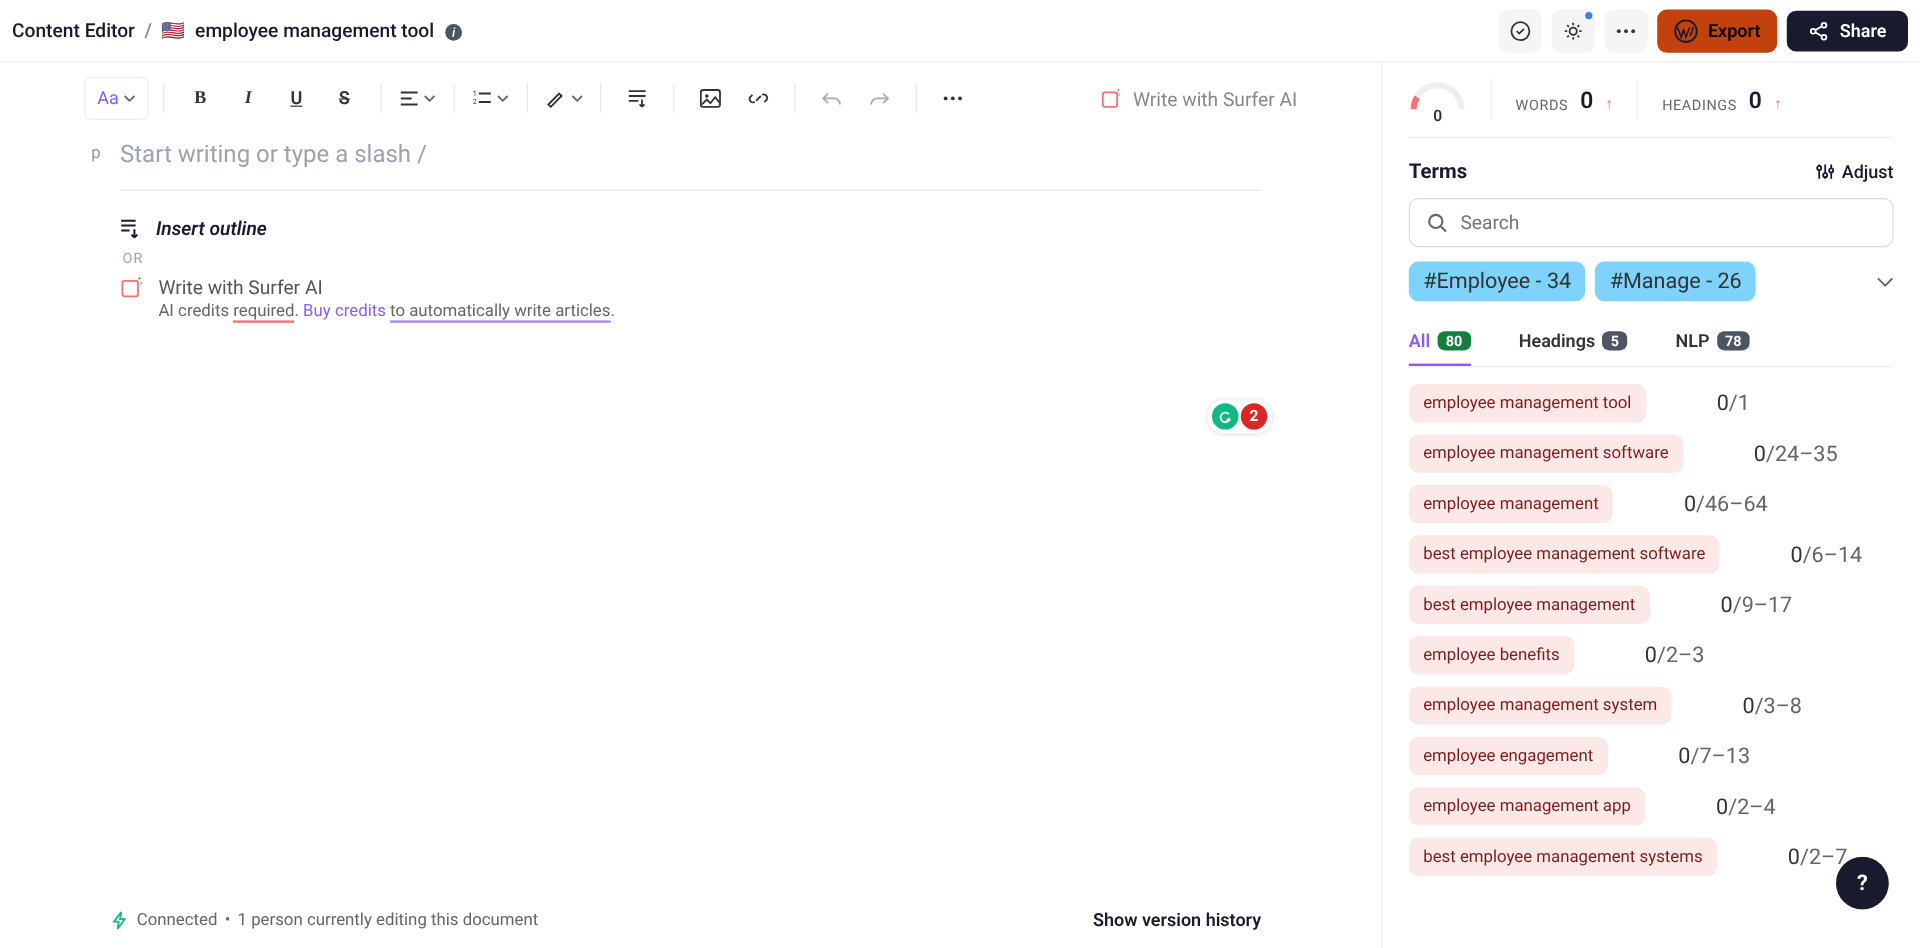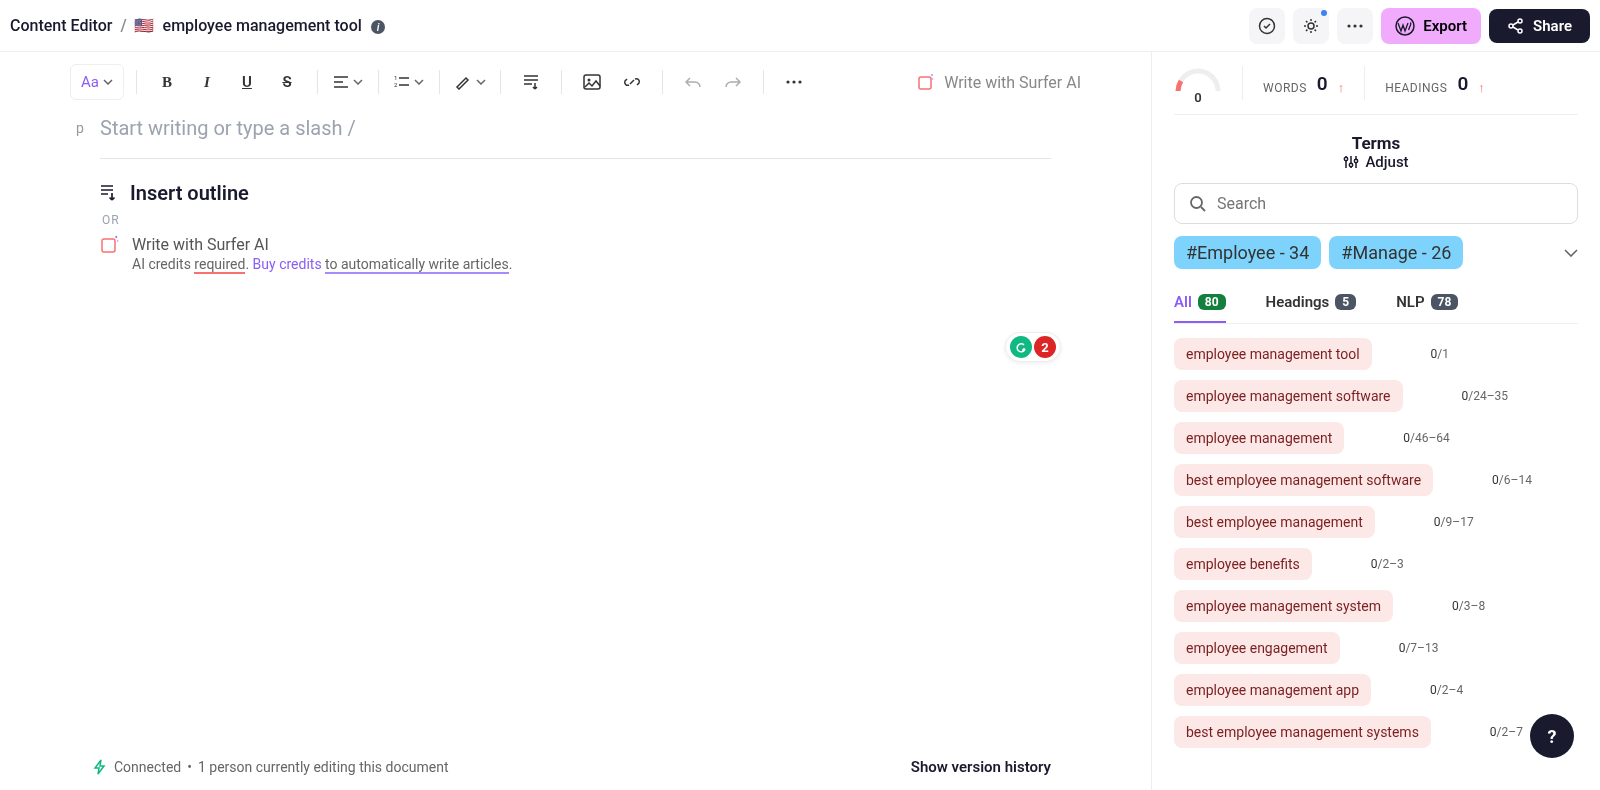--- a/index.html
+++ b/index.html
@@ -5,35 +5,35 @@
 * { margin: 0; padding: 0; box-sizing: border-box; font-family: -apple-system, BlinkMacSystemFont, "Segoe UI", Roboto, sans-serif; }
 body { width: 1600px; height: 790px; overflow: hidden; background: #fff; }
 
 .header { display: flex; align-items: center; justify-content: space-between; padding: 10px 10px 10px 10px; border-bottom: 1px solid #eee; height: 52px; }
 .breadcrumb { display: flex; align-items: flex-end; gap: 8px; font-size: 16px; color: #1a1a2e; font-weight: 500; }
 .breadcrumb .sep { color: #888; }
 .flag { font-size: 16px; }
 .header-actions { display: flex; align-items: center; gap: 8px; }
 .icon-btn { width: 36px; height: 36px; border-radius: 8px; background: #f5f5f7; display: flex; align-items: center; justify-content: center; cursor: pointer; position: relative; }
 .icon-btn.dotted::after { content:''; position:absolute; top:2px; right:2px; width:6px; height:6px; border-radius:50%; background:#3b82f6; }
-.export-btn { display: flex; align-items: center; gap: 8px; padding: 8px 14px; border-radius: 8px; background: #f0abfc; font-weight: 600; font-size: 15px; cursor: pointer; }
+.export-btn { display: flex; align-items: center; gap: 8px; padding: 8px 14px; border-radius: 8px; background: #c2410c; font-weight: 600; font-size: 15px; cursor: pointer; }
 .share-btn { display: flex; align-items: center; gap: 8px; padding: 8px 18px; border-radius: 8px; background: #1a1a2e; color: #fff; font-weight: 600; font-size: 15px; cursor: pointer; }
 
 .main { display: flex; height: calc(790px - 52px); }
 .editor-pane { flex: 1; display: flex; flex-direction: column; padding: 0; border-right: 1px solid #eee; position: relative; }
 .toolbar { display: flex; align-items: center; gap: 4px; padding: 12px 70px 12px 70px; }
 .tb-btn { min-width: 36px; height: 36px; border-radius: 6px; display: flex; align-items: center; justify-content: center; cursor: pointer; font-size: 15px; color: #333; }
 .tb-btn.aa { color: #8b5cf6; font-weight: 400; border: 1px solid #eee; padding: 0 10px; gap: 4px; }
 .tb-sep { width: 1px; height: 24px; background: #e5e5e5; margin: 0 8px; }
 .write-ai-toolbar { margin-left: auto; display: flex; align-items: center; gap: 8px; color: #888; font-size: 16px; cursor: pointer; }
 
 .editor-body { padding: 0 100px; flex: 1; position: relative; }
 .p-marker { position: absolute; left: 76px; top: 8px; color: #999; font-size: 14px; }
 .placeholder { font-size: 20px; color: #9ca3af; padding: 4px 0 18px 0; border-bottom: 1px solid #e5e5e5; }
-.insert-outline { display: flex; align-items: center; gap: 12px; margin-top: 22px; font-size: 20px; font-weight: 600; color: #1a1a2e; cursor: pointer; }
+.insert-outline { display: flex; align-items: center; gap: 12px; margin-top: 22px; font-size: 16px; font-weight: 600; color: #1a1a2e; cursor: pointer; font-style: italic; }
 .or-sep { margin: 8px 0 8px 2px; color: #9ca3af; font-size: 12px; letter-spacing: 1px; }
 .write-ai-row { display: flex; align-items: flex-start; gap: 12px; }
 .write-ai-box .title { font-size: 16px; color: #555; }
 .write-ai-box .sub { font-size: 14px; color: #666; margin-top: 2px; }
 .sub .underline-red { border-bottom: 2px solid #f87171; }
 .sub .link { color: #8b5cf6; }
 .sub .underline-purple { border-bottom: 2px solid #a78bfa; }
 
 .badge-float { position: absolute; right: 90px; top: 220px; display: flex; align-items: center; gap: 0; background: #fff; border: 1px solid #eee; border-radius: 20px; padding: 3px 4px; box-shadow: 0 1px 4px rgba(0,0,0,0.08); }
 .badge-float .gr { width: 22px; height: 22px; border-radius: 50%; background: #10b981; display: flex; align-items: center; justify-content: center; color: #fff; font-size: 11px; }
@@ -47,39 +47,39 @@
 .stats-row { display: flex; align-items: center; gap: 20px; border-bottom: 1px solid #eee; padding-bottom: 14px; }
 .gauge { width: 48px; height: 32px; position: relative; }
 .gauge svg { width: 48px; height: 28px; }
 .gauge-val { position: absolute; bottom: -6px; left: 50%; transform: translateX(-50%); font-size: 13px; font-weight: 600; color: #333; }
 .stat { display: flex; flex-direction: row; align-items: flex-end; gap: 10px; }
 .stat-label { font-size: 12px; color: #666; letter-spacing: 0.5px; }
 .stat-val { font-size: 19px; font-weight: 600; color: #1a1a2e; }
 .stat-arrow { color: #f87171; font-size: 13px; }
 .stat-sep { width: 1px; height: 34px; background: #eee; }
 
-.terms-head { display: flex; align-items: center; justify-content: space-between; margin-top: 18px; flex-direction: column; }
+.terms-head { display: flex; align-items: center; justify-content: space-between; margin-top: 18px; }
 .terms-head h3 { font-size: 17px; font-weight: 700; color: #1a1a2e; }
 .adjust { display: flex; align-items: center; gap: 6px; font-size: 15px; font-weight: 500; color: #1a1a2e; cursor: pointer; }
 .search-box { margin-top: 12px; border: 1px solid #ddd; border-radius: 8px; display: flex; align-items: center; padding: 10px 14px; gap: 10px; }
 .search-box input { border: none; outline: none; font-size: 16px; flex: 1; color: #333; }
 .chips-row { display: flex; align-items: center; gap: 8px; margin-top: 12px; }
 .chip { background: #7dd3fc; border-radius: 8px; padding: 6px 12px; font-size: 18px; color: #333; }
 .chev-chip { margin-left: auto; cursor: pointer; color: #666; }
 
 .tabs { display: flex; gap: 40px; border-bottom: 1px solid #eee; margin-top: 14px; }
 .tab { display: flex; align-items: center; gap: 6px; padding: 10px 0; font-size: 15px; font-weight: 600; color: #333; cursor: pointer; border-bottom: 2px solid transparent; }
 .tab.active { color: #8b5cf6; border-bottom-color: #8b5cf6; }
 .tab .cnt { background: #4b5563; color: #fff; border-radius: 6px; padding: 1px 7px; font-size: 12px; font-weight: 700; }
 .tab.active .cnt { background: #15803d; }
 
 .term-list { display: flex; flex-direction: column; gap: 10px; margin-top: 14px; }
 .term-item { display: flex; align-items: center; gap: 14px; }
 .term-pill { background: #fde8e8; color: #7a1f1f; border-radius: 8px; padding: 8px 12px; font-size: 14px; }
-.term-range { font-size: 12px; color: #333; padding-left: 45px; }
+.term-range { font-size: 18px; color: #333; padding-left: 45px; }
 .term-range .zero { color: #333; }
 .term-range .rest { color: #666; }
 
 .help-fab { position: fixed; right: 26px; bottom: 32px; width: 44px; height: 44px; border-radius: 50%; background: #1a1a2e; color: #fff; display: flex; align-items: center; justify-content: center; font-size: 18px; font-weight: 700; cursor: pointer; }
 
 svg { display: block; }
 .bold-i { font-weight: 700; font-family: Georgia, serif; }
 .italic-i { font-style: italic; font-family: Georgia, serif; font-weight: 600;}
 .underline-u { text-decoration: underline; font-weight: 600; }
 .strike-s { text-decoration: line-through; font-weight: 600; }

